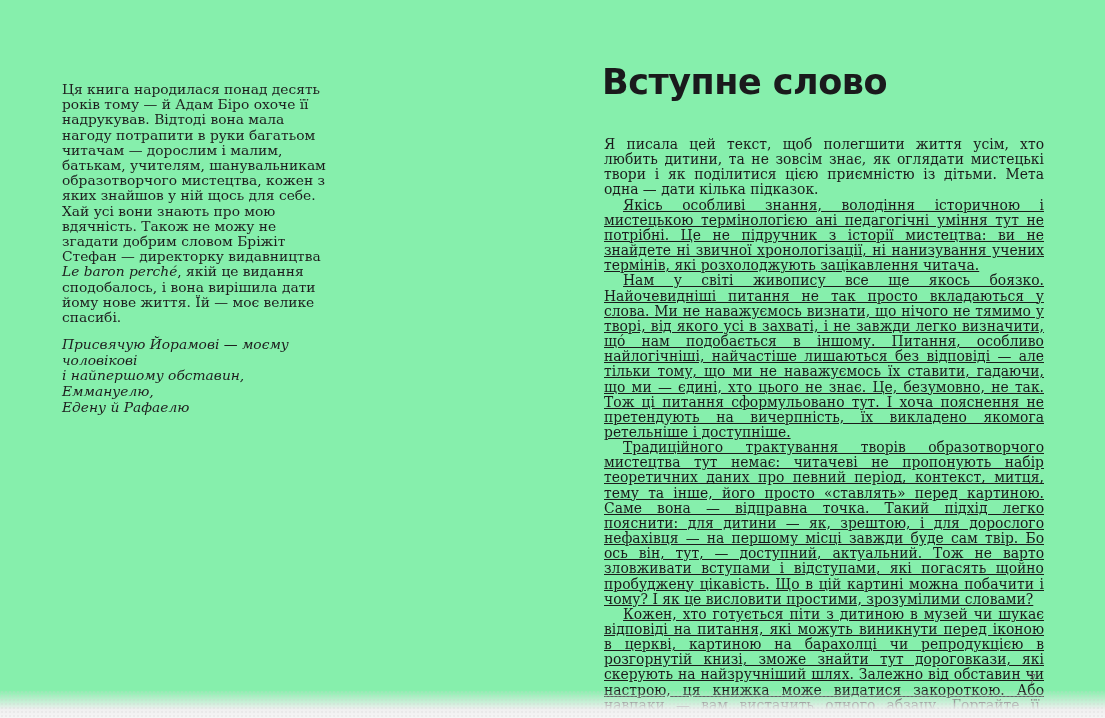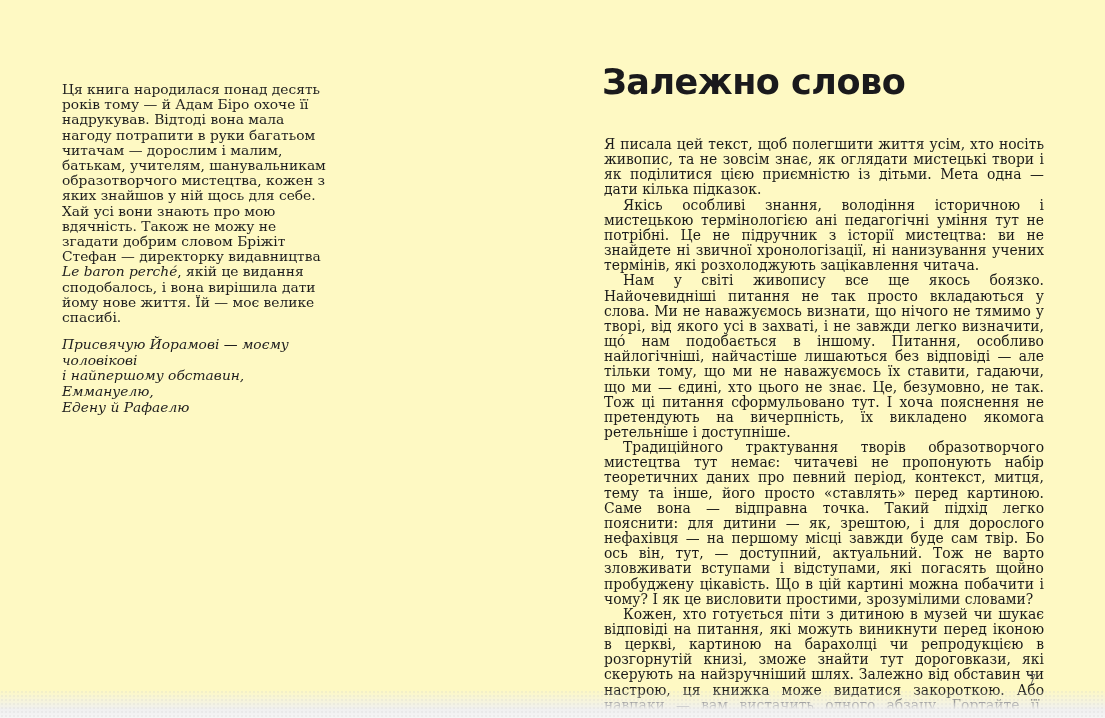--- a/index.html
+++ b/index.html
@@ -4,21 +4,21 @@
 <style>
   html, body {
     margin: 0;
     padding: 0;
     background: #ffffff;
   }
   .spread {
     position: relative;
     width: 1105px;
     height: 718px;
-    background: #fef9c3;
+    background: #86efac;
     overflow: hidden;
     font-family: "DejaVu Serif", "Liberation Serif", serif;
     color: #1c1c1c;
   }
 
   
   .left-page {
     position: absolute;
     left: 62px;
     top: 82px;
@@ -64,20 +64,21 @@
     line-height: 15.15px;
     text-align: justify;
     color: #1b1b1b;
     hyphens: auto;
   }
   .body-col p {
     margin: 0;
   }
   .body-col p.ind {
     text-indent: 19px;
+    text-decoration: underline;
   }
 
   .page-number {
     position: absolute;
     left: 1028px;
     top: 672px;
     font-size: 13px;
     color: #6e6e6e;
     font-family: "DejaVu Serif", "Liberation Serif", serif;
   }
@@ -101,24 +102,24 @@
 
 <div class="spread">
 
   <div class="left-page">
     <p class="ack"><span>Ця книга народилася понад десять років тому — й Адам Біро охоче її надрукував. Відтоді вона мала нагоду потрапити в руки багатьом читачам — дорослим і малим, батькам, учителям, шанувальникам образотворчого мистецтва, кожен з яких знайшов у ній щось для себе. Хай усі вони знають про мою вдячність. Також не можу не згадати добрим словом Бріжіт Стефан — директорку видавництва </span><span class="italic">Le baron perché</span><span>, якій це видання сподобалось, і вона вирішила дати йому нове життя. Їй — моє велике спасибі.</span></p>
     <p class="dedication">Присвячую Йорамові — моєму чоловікові
 і найпершому обставин, Еммануелю,
 Едену й Рафаелю</p>
   </div>
 
-  <h1 class="chapter-heading">Залежно слово</h1>
+  <h1 class="chapter-heading">Вступне слово</h1>
 
   <div class="body-col">
-    <p>Я писала цей текст, щоб полегшити життя усім, хто носіть живопис, та не зовсім знає, як оглядати мистецькі твори і як поділитися цією приємністю із дітьми. Мета одна — дати кілька підказок.</p>
+    <p>Я писала цей текст, щоб полегшити життя усім, хто любить дитини, та не зовсім знає, як оглядати мистецькі твори і як поділитися цією приємністю із дітьми. Мета одна — дати кілька підказок.</p>
     <p class="ind">Якісь особливі знання, володіння історичною і мистецькою термінологією ані педагогічні уміння тут не потрібні. Це не підручник з історії мистецтва: ви не знайдете ні звичної хронологізації, ні нанизування учених термінів, які розхолоджують зацікавлення читача.</p>
     <p class="ind">Нам у світі живопису все ще якось боязко. Найочевидніші питання не так просто вкладаються у слова. Ми не наважуємось визнати, що нічого не тямимо у творі, від якого усі в захваті, і не завжди легко визначити, щó нам подобається в іншому. Питання, особливо найлогічніші, найчастіше лишаються без відповіді — але тільки тому, що ми не наважуємось їх ставити, гадаючи, що ми — єдині, хто цього не знає. Це, безумовно, не так. Тож ці питання сформульовано тут. І хоча пояснення не претендують на вичерпність, їх викладено якомога ретельніше і доступніше.</p>
     <p class="ind">Традиційного трактування творів образотворчого мистецтва тут немає: читачеві не пропонують набір теоретичних даних про певний період, контекст, митця, тему та інше, його просто «ставлять» перед картиною. Саме вона — відправна точка. Такий підхід легко пояснити: для дитини — як, зрештою, і для дорослого нефахівця — на першому місці завжди буде сам твір. Бо ось він, тут, — доступний, актуальний. Тож не варто зловживати вступами і відступами, які погасять щойно пробуджену цікавість. Що в цій картині можна побачити і чому? І як це висловити простими, зрозумілими словами?</p>
     <p class="ind">Кожен, хто готується піти з дитиною в музей чи шукає відповіді на питання, які можуть виникнути перед іконою в церкві, картиною на барахолці чи репродукцією в розгорнутій книзі, зможе знайти тут дороговкази, які скерують на найзручніший шлях. Залежно від обставин чи настрою, ця книжка може видатися закороткою. Або навпаки — вам вистачить одного абзацу. Гортайте її, носіть із собою, читайте вздовж і впоперек: якщо врешті вдасться переконати вас, що нічого складного в ній нема, — моя праця не була марною.</p>
   </div>
 
   <div class="page-number">7</div>
 
   <div class="bottom-edge"></div>
 

